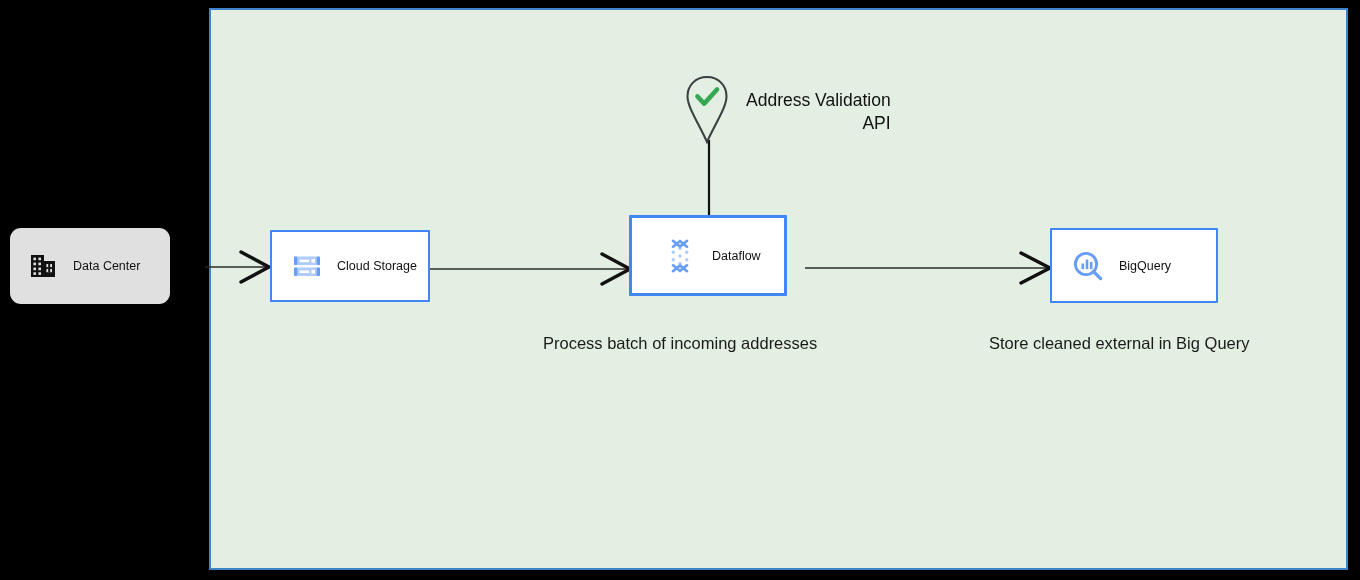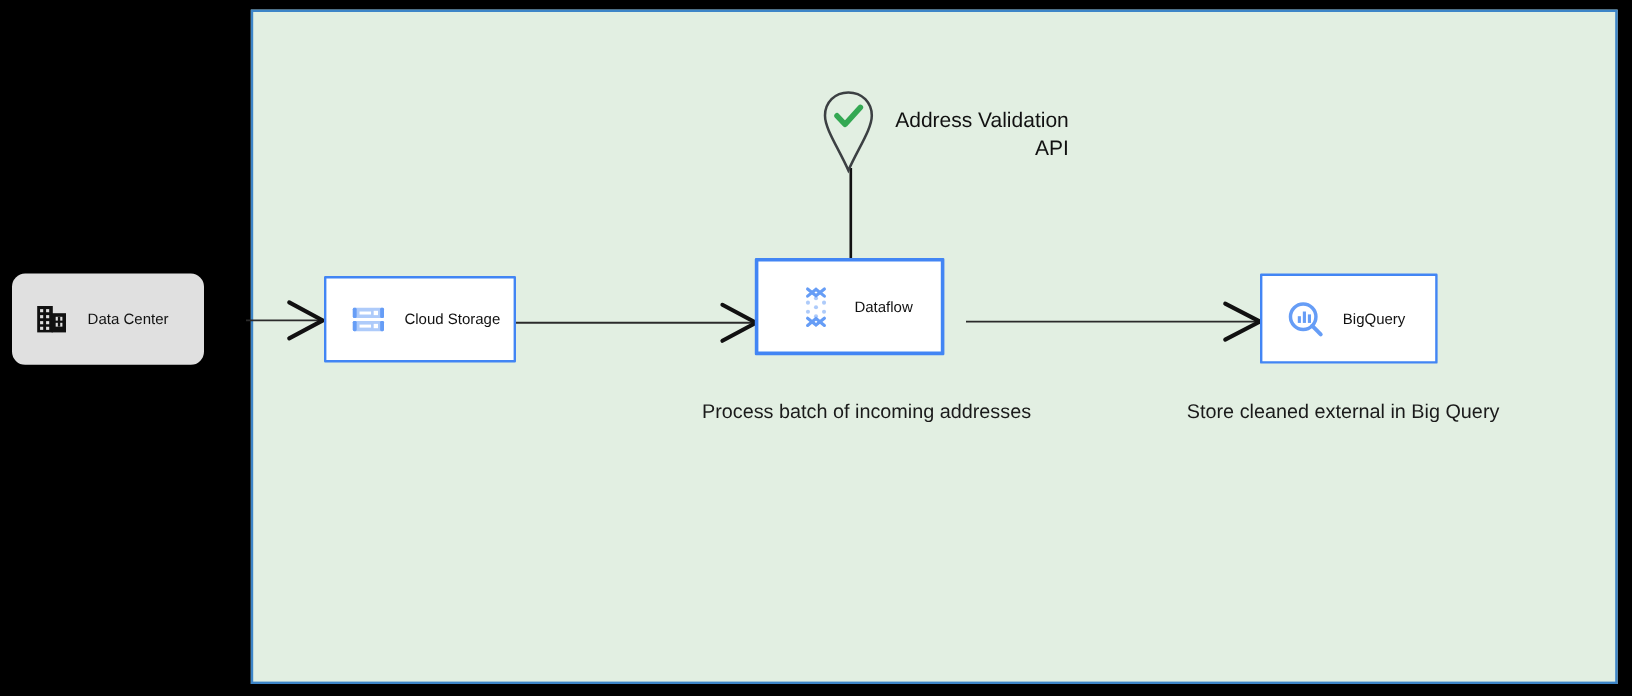--- a/index.html
+++ b/index.html
@@ -20,34 +20,34 @@
   #datacenter{left:10px;top:228px;width:160px;height:76px;background:#E0E0E0;
               border-radius:11px;padding-left:20px;}
   #datacenter .lbl{margin-left:17px;}
 
   
   .gnode{background:#FFFFFF;border:2px solid #4285F4;border-radius:1px;padding-left:20px;}
   #cloudstorage{left:270px;top:230px;width:160px;height:72px;}
   #cloudstorage .lbl{margin-left:15px;}
   #dataflow{left:629px;top:215px;width:158px;height:81px;border-width:3px;padding-left:32px;}
   #dataflow .lbl{margin-left:16px;}
-  #bigquery{left:1050px;top:228px;width:148px;height:75px;}
+  #bigquery{left:1050px;top:228px;width:168px;height:75px;}
   #bigquery .lbl{margin-left:15px;}
 
   
   #apigroup{position:absolute;left:684px;top:74px;display:flex;align-items:flex-start;text-align:right;}
   #apigroup .pinwrap{width:46px;height:72px;}
   #apilabel{margin-left:16px;margin-top:15px;font-size:17.5px;color:#111;
             line-height:23px;white-space:pre-line;}
 
   
   .caption{position:absolute;font-size:16.5px;color:#1a1a1a;line-height:24px;
            white-space:pre-line;}
   #cap-storage{left:270px;top:331px;}
-  #cap-dataflow{left:585px;top:331px;}
+  #cap-dataflow{left:543px;top:331px;}
   #cap-bigquery{left:989px;top:331px;}
 
   
   .conn{position:absolute;overflow:visible;}
   #conn-dc{left:205px;top:248px;}
   #conn-cs{left:428px;top:250px;}
   #conn-df{left:805px;top:248px;}
   #conn-api{left:694px;top:140px;}
 </style>
 </head>

